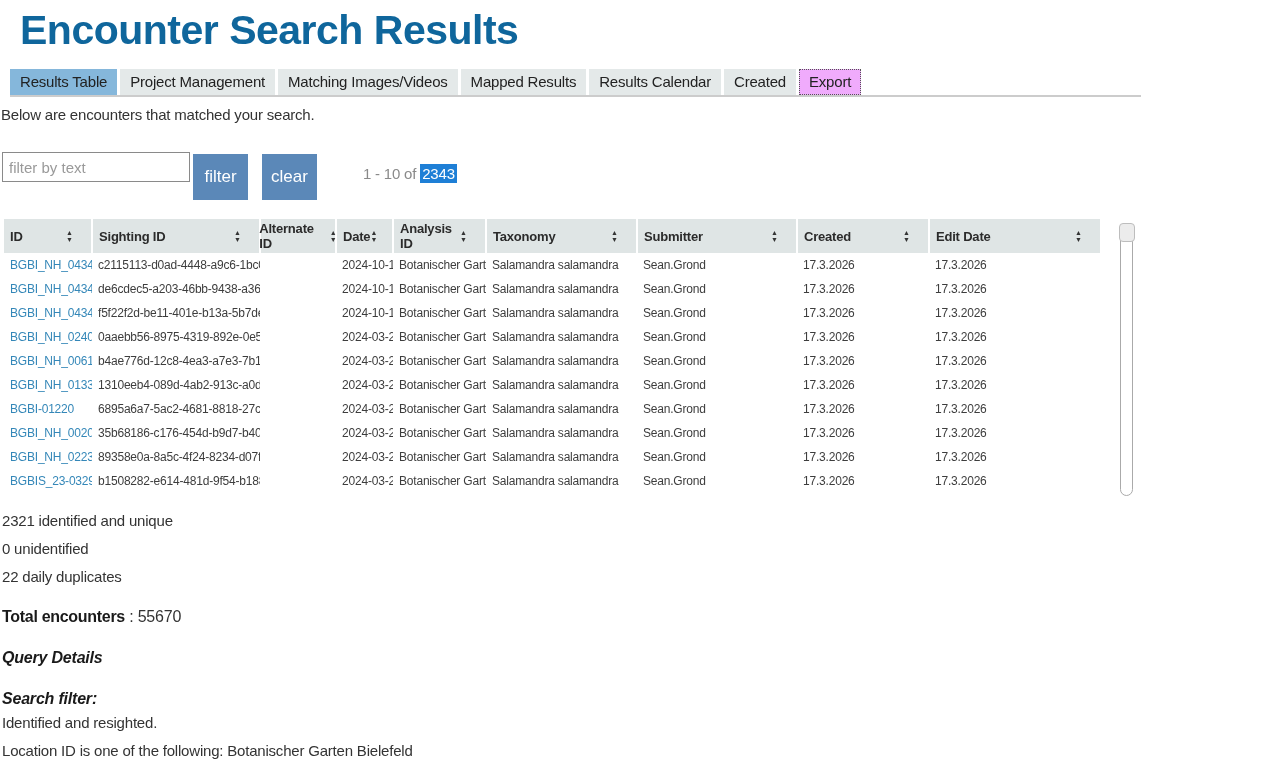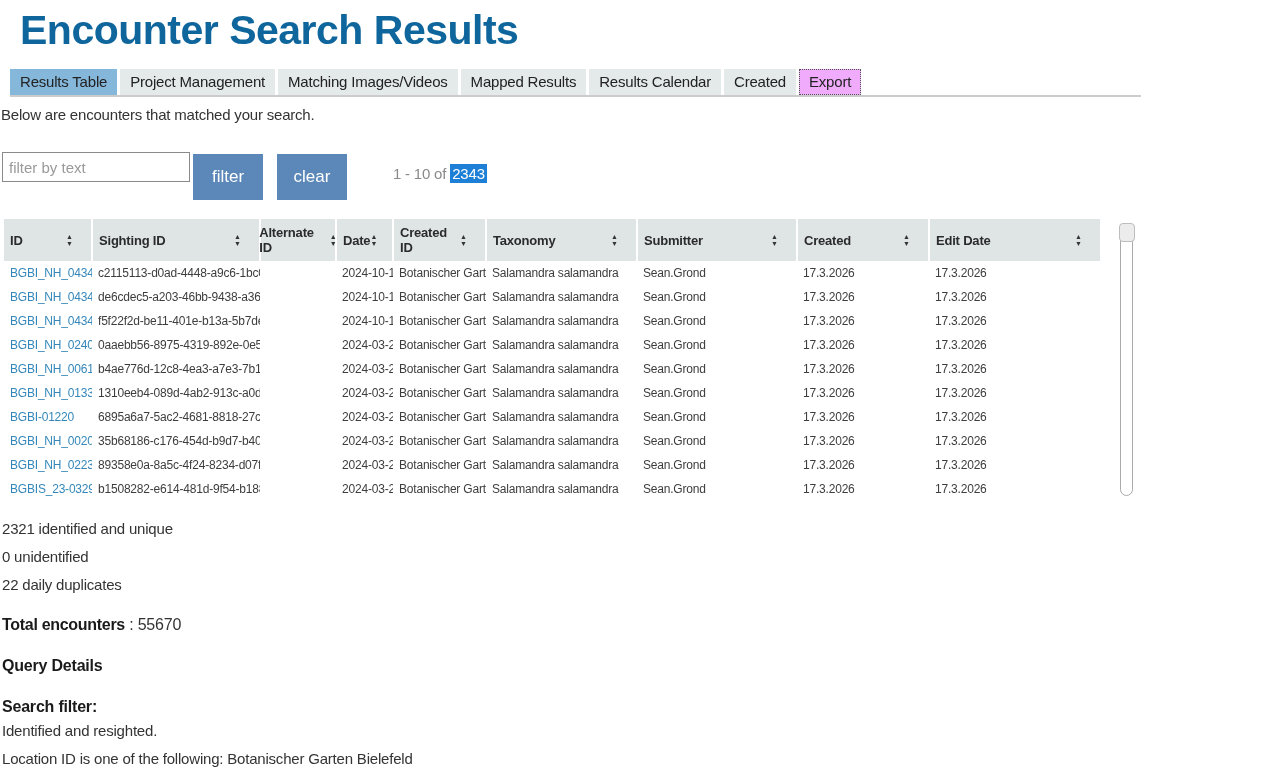--- a/index.html
+++ b/index.html
@@ -69,21 +69,21 @@
     color: #444;
     outline: none;
   }
   .filter-input::placeholder { color: #9a9a9a; }
   .btn {
     border: none;
     background: var(--button_bg, #5b88b8);
     color: #fff;
     font-size: 17px;
     font-family: "Liberation Sans", sans-serif;
-    width: 70px; height: 46px;
+    width: 55px; height: 46px;
     margin-top: 2px;
     cursor: pointer;
   }
   .btn-filter { margin-left: 3px; }
   .btn-clear { margin-left: 14px; }
   .pagination {
     margin: 13px 0 0 46px;
     font-size: 15px;
     color: #8a8a8a;
     white-space: nowrap;
@@ -97,21 +97,21 @@
   
   .table-wrap { position: relative; margin-top: 17px; width: 1266px; }
   table.results {
     border-collapse: collapse;
     table-layout: fixed;
     margin-left: 4px;
     width: 1096px;
   }
   table.results th {
     background: var(--header_bg, #dfe5e5);
-    height: 42px;
+    height: 34px;
     font-size: 13px;
     font-weight: 700;
     color: #2b2b2b;
     text-align: left;
     padding: 0 6px 0 6px;
     border-left: 2px solid #fff;
     cursor: pointer;
   }
   table.results th:first-child { border-left: none; }
   .thi { display: flex; align-items: center; justify-content: space-between; padding-right: 12px; }
@@ -149,21 +149,21 @@
     cursor: grab;
   }
 
   
   .summary { margin: 19px 0 0 2px; }
   .summary p { margin: 0; }
   .line-strong { font-size: 16px; color: #333; margin-bottom: 10px !important; }
   .line-strong b { color: #1a1a1a; letter-spacing: -0.3px; }
   .line { font-size: 15px; color: #333; margin-bottom: 11px !important; }
   .gap-lg { margin-top: 23px !important; }
-  .heading { font-size: 16px; font-weight: 700; color: #1a1a1a; margin-top: 23px !important; }
+  .heading { font-size: 16px; font-weight: 700; color: #1a1a1a; margin-top: 23px !important; font-style: italic; }
 </style>
 </head>
 <body>
 
 <div class="page">
 
   <h1 class="page-title">Encounter Search Results</h1>
 
   <div class="tabbar">
     <div class="tab active">Results Table</div>
@@ -218,21 +218,21 @@
               </div>
             </th>
           <th>
               <div class="thi">
                 <span>Date</span>
                 <span class="sort-icon"></span>
               </div>
             </th>
           <th>
               <div class="thi">
-                <span>Created ID</span>
+                <span>Analysis ID</span>
                 <span class="sort-icon"></span>
               </div>
             </th>
           <th>
               <div class="thi">
                 <span>Taxonomy</span>
                 <span class="sort-icon"></span>
               </div>
             </th>
           <th>

